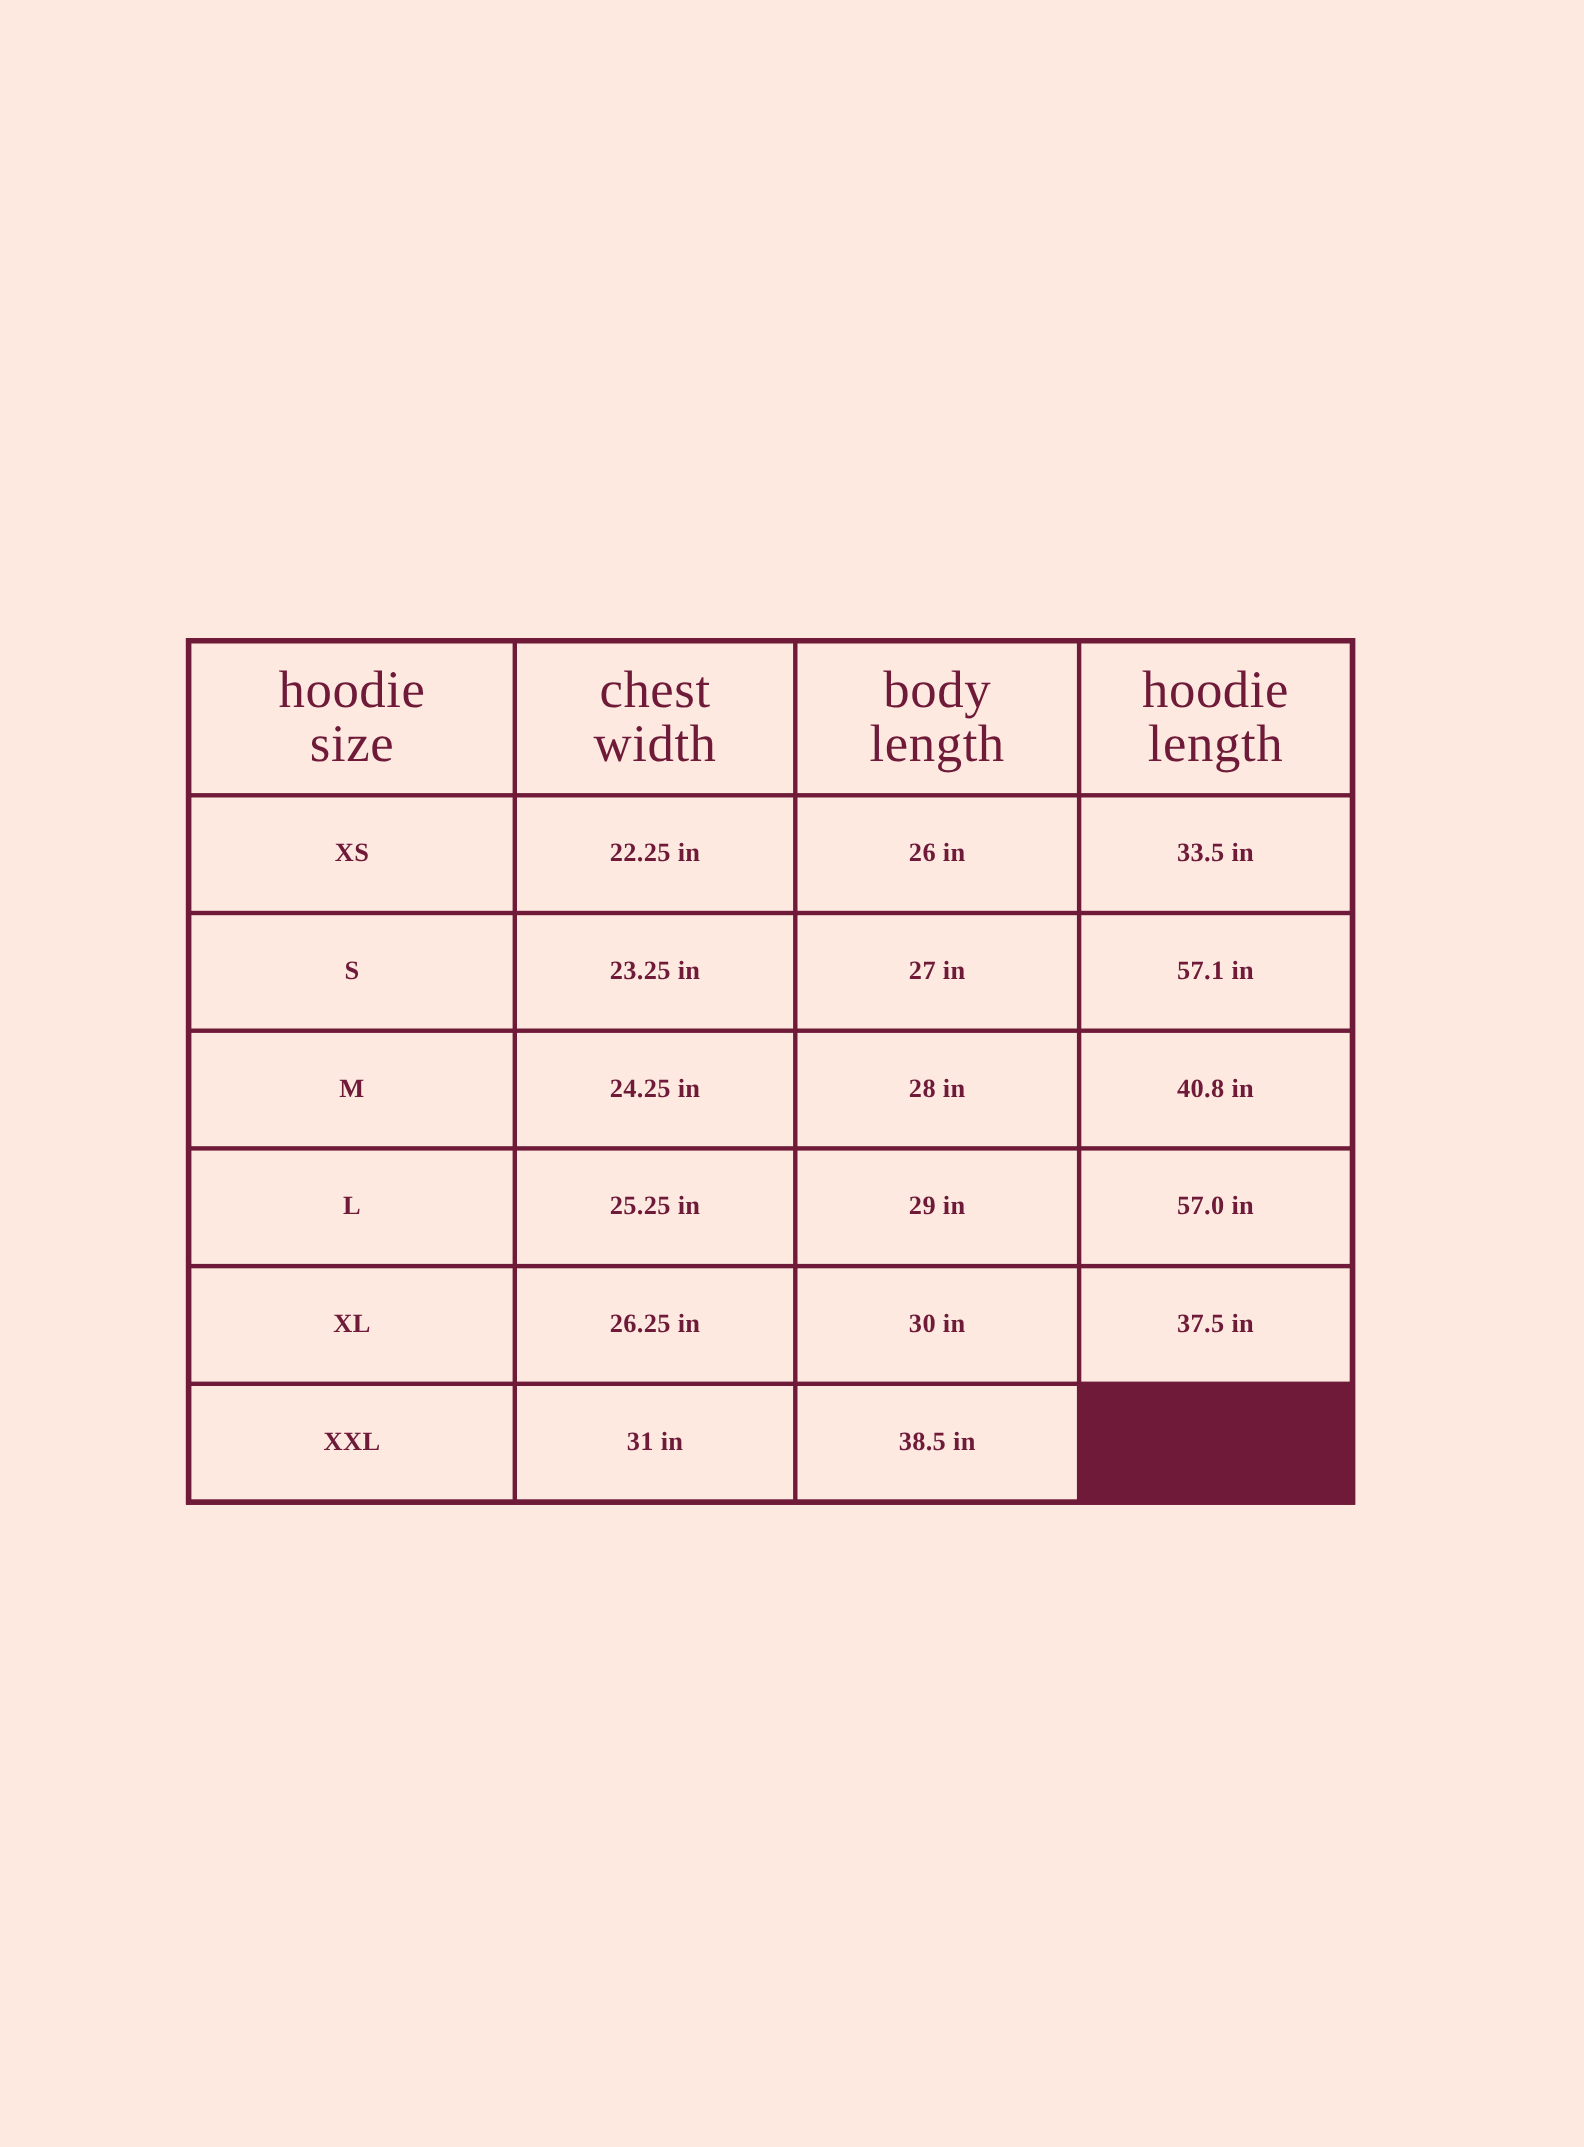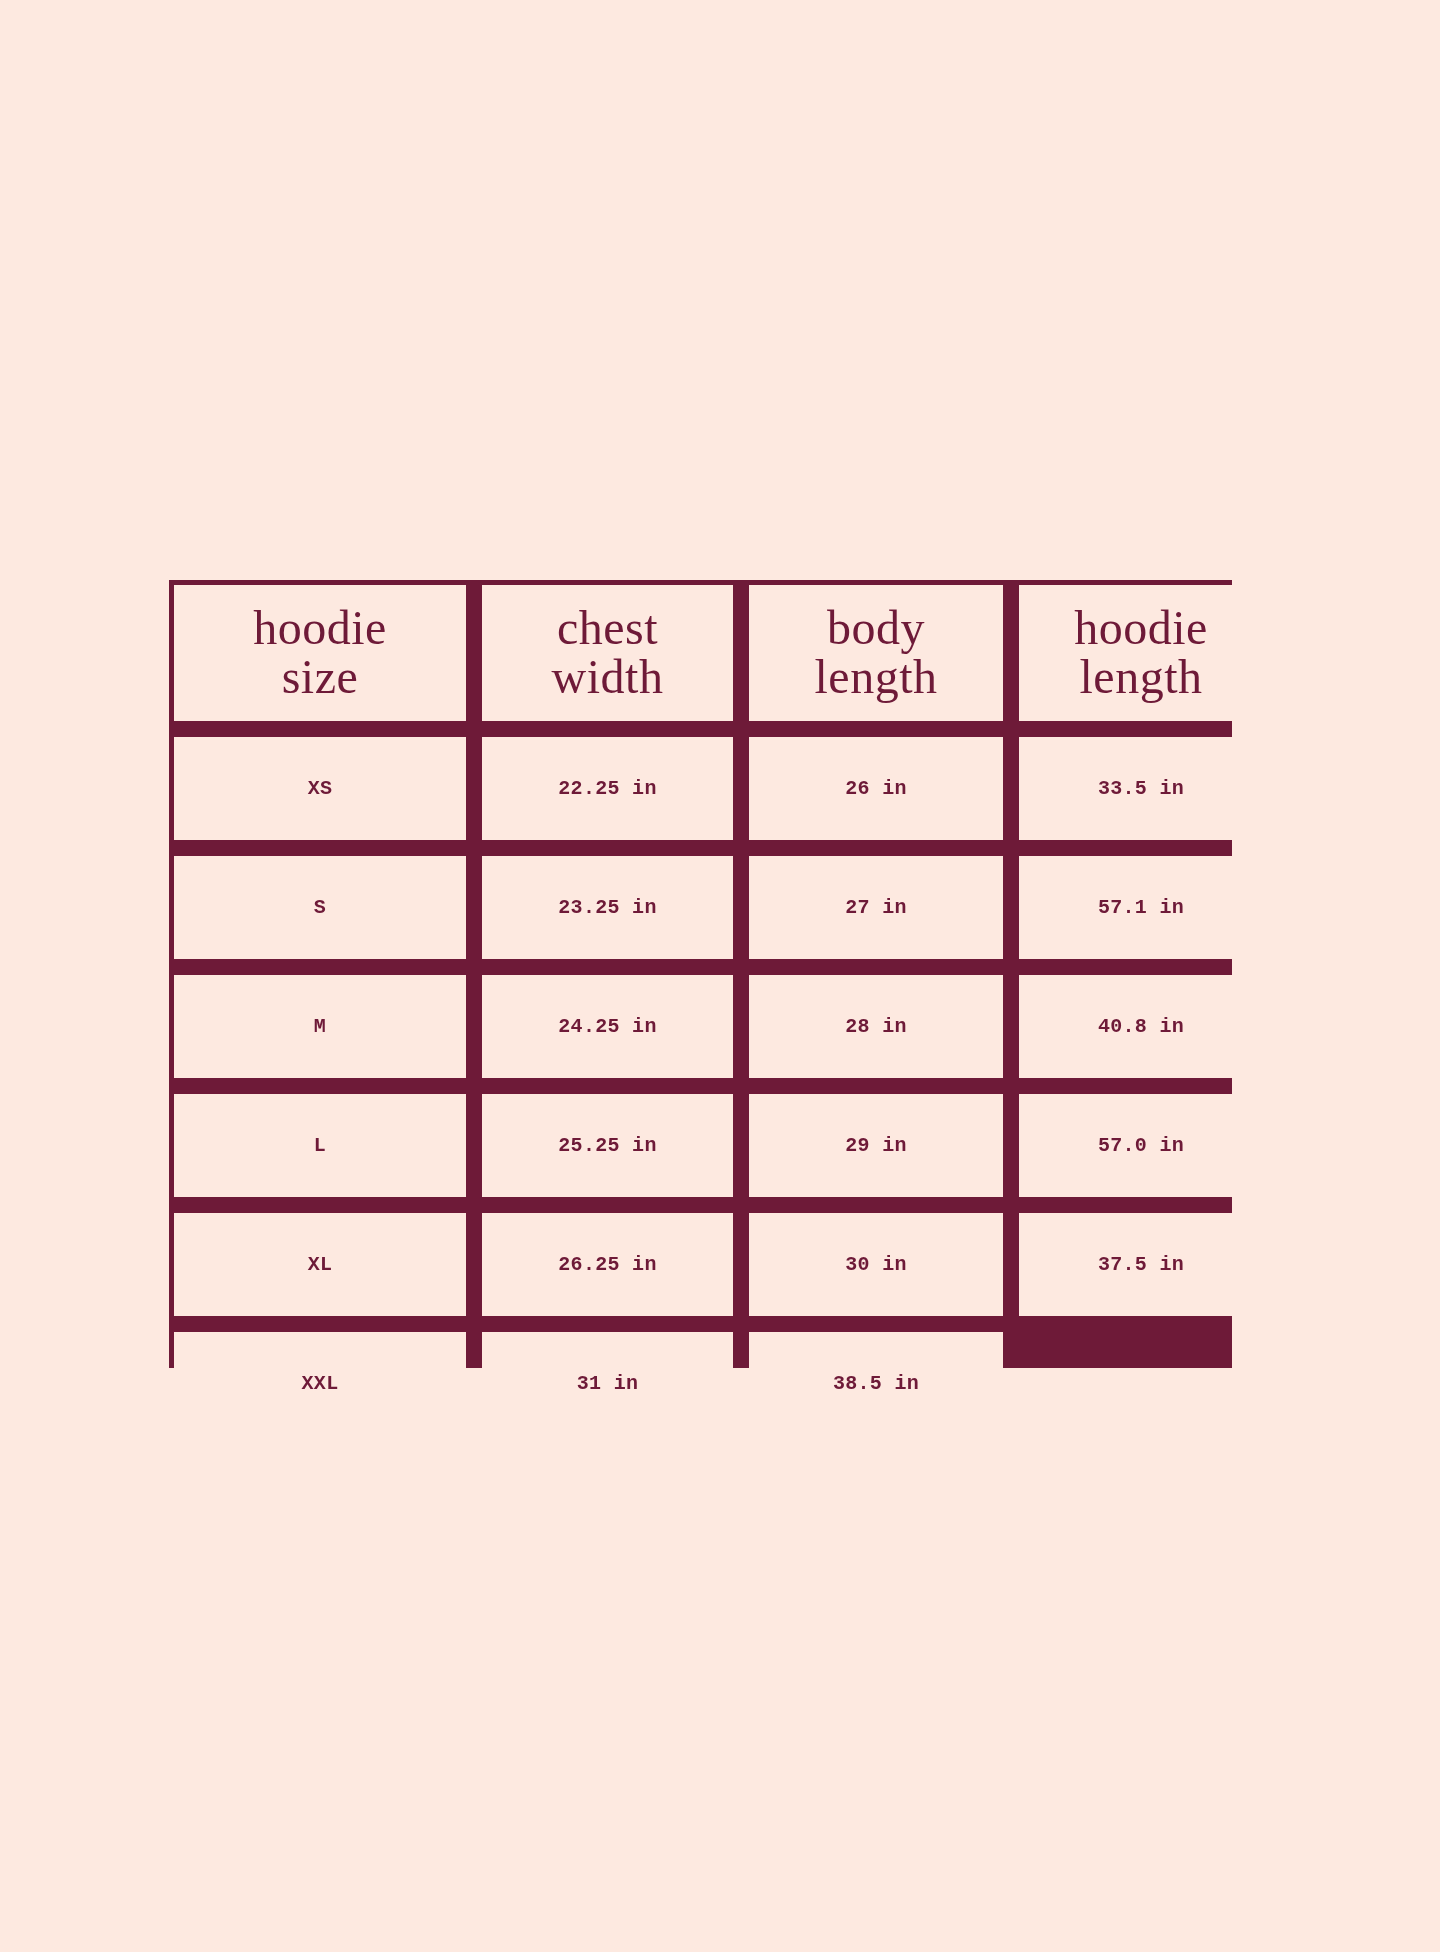--- a/index.html
+++ b/index.html
@@ -25,41 +25,41 @@
     position: absolute;
     left: 169px;
     top: 580px;
     width: 1063px;
     height: 788px;
     background: var(--line-color);       
     border: 5px solid var(--line-color);
     display: grid;
     grid-template-columns: 292px 251px 254px 244px;
     grid-template-rows: 136px repeat(6, 103px);
-    gap: 16px;
+    gap: 4px;
   }
   .cell {
     background: var(--background);
     display: flex;
     flex-direction: column;
     align-items: center;
     justify-content: center;
     text-align: center;
     color: var(--text-color);
   }
   .cell.header {
     font-family: "Liberation Serif", "DejaVu Serif", serif;
     font-size: 48px;
     font-weight: 400;
     line-height: 1.02;
     letter-spacing: 0.5px;
   }
   .cell.data {
-    font-family: Liberation Mono, monospace;
-    font-size: 20px;
+    font-family: Liberation Serif, serif;
+    font-size: 24px;
     font-weight: 700;
     letter-spacing: 0.3px;
   }
   .header .line { display: block; }
 </style>
 </head>
 <body>
 
 <div class="canvas">
   <div class="size-table">

